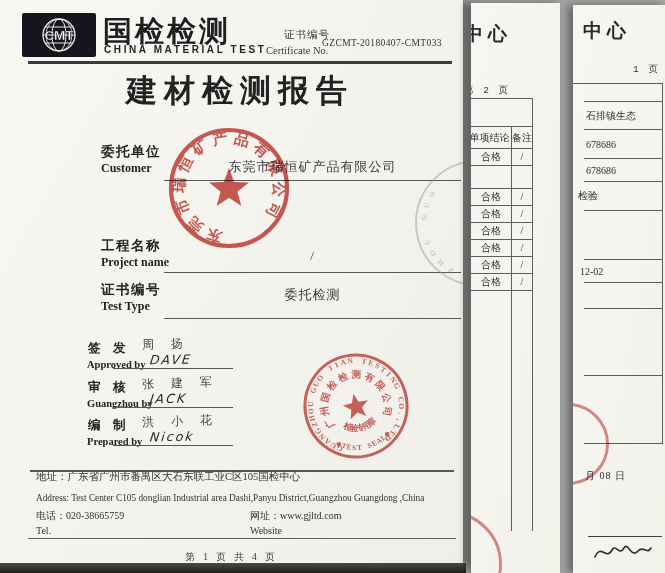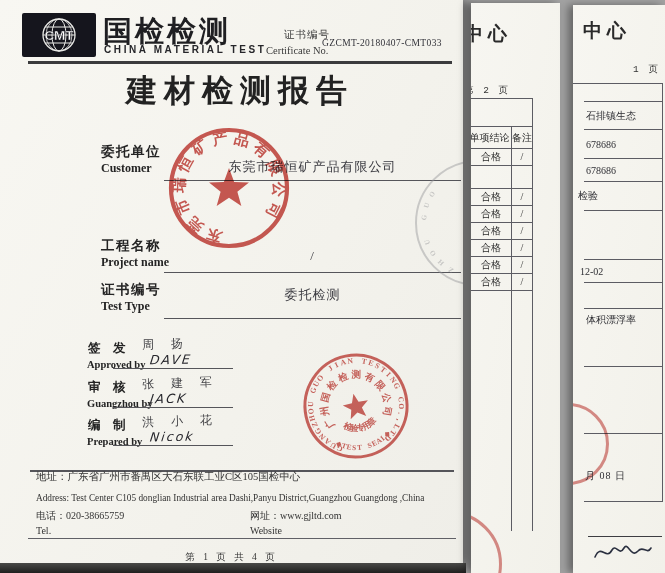--- a/index.html
+++ b/index.html
@@ -337,23 +337,20 @@
         <span>678686</span>
         </div>
       <div class="s3-row" style="height:28px">
         <span style="left:-6px">检验</span>
         </div>
       <div class="s3-row" style="height:48px"></div>
       <div class="s3-row" style="height:22px">
         <span style="left:-4px">12-02</span>
         </div>
       <div class="s3-row" style="height:25px"></div>
-      <div class="s3-row" style="height:57px">
-        <span class="top-al">体积漂浮率</span>
-        </div>
       <div class="s3-row" style="height:66px"></div>
       <div class="s3-row" style="height:67px"></div>
     </div>
 
     <div class="stamp-edge" style="left:-46px;top:398px;width:76px;height:76px;border-width:3px;"></div>
     <div class="s3-date">月 08 日</div>
     <div class="s3-sigline"></div>
     <svg class="s3-scribble" width="60" height="26" viewBox="0 0 60 26">
       <path d="M2,18 C8,4 13,22 19,11 C23,4 26,18 31,9 C35,2 38,20 45,12 C50,6 54,16 58,9" fill="none" stroke="#2b3040" stroke-width="1.6" stroke-linecap="round"></path>
     </svg>

